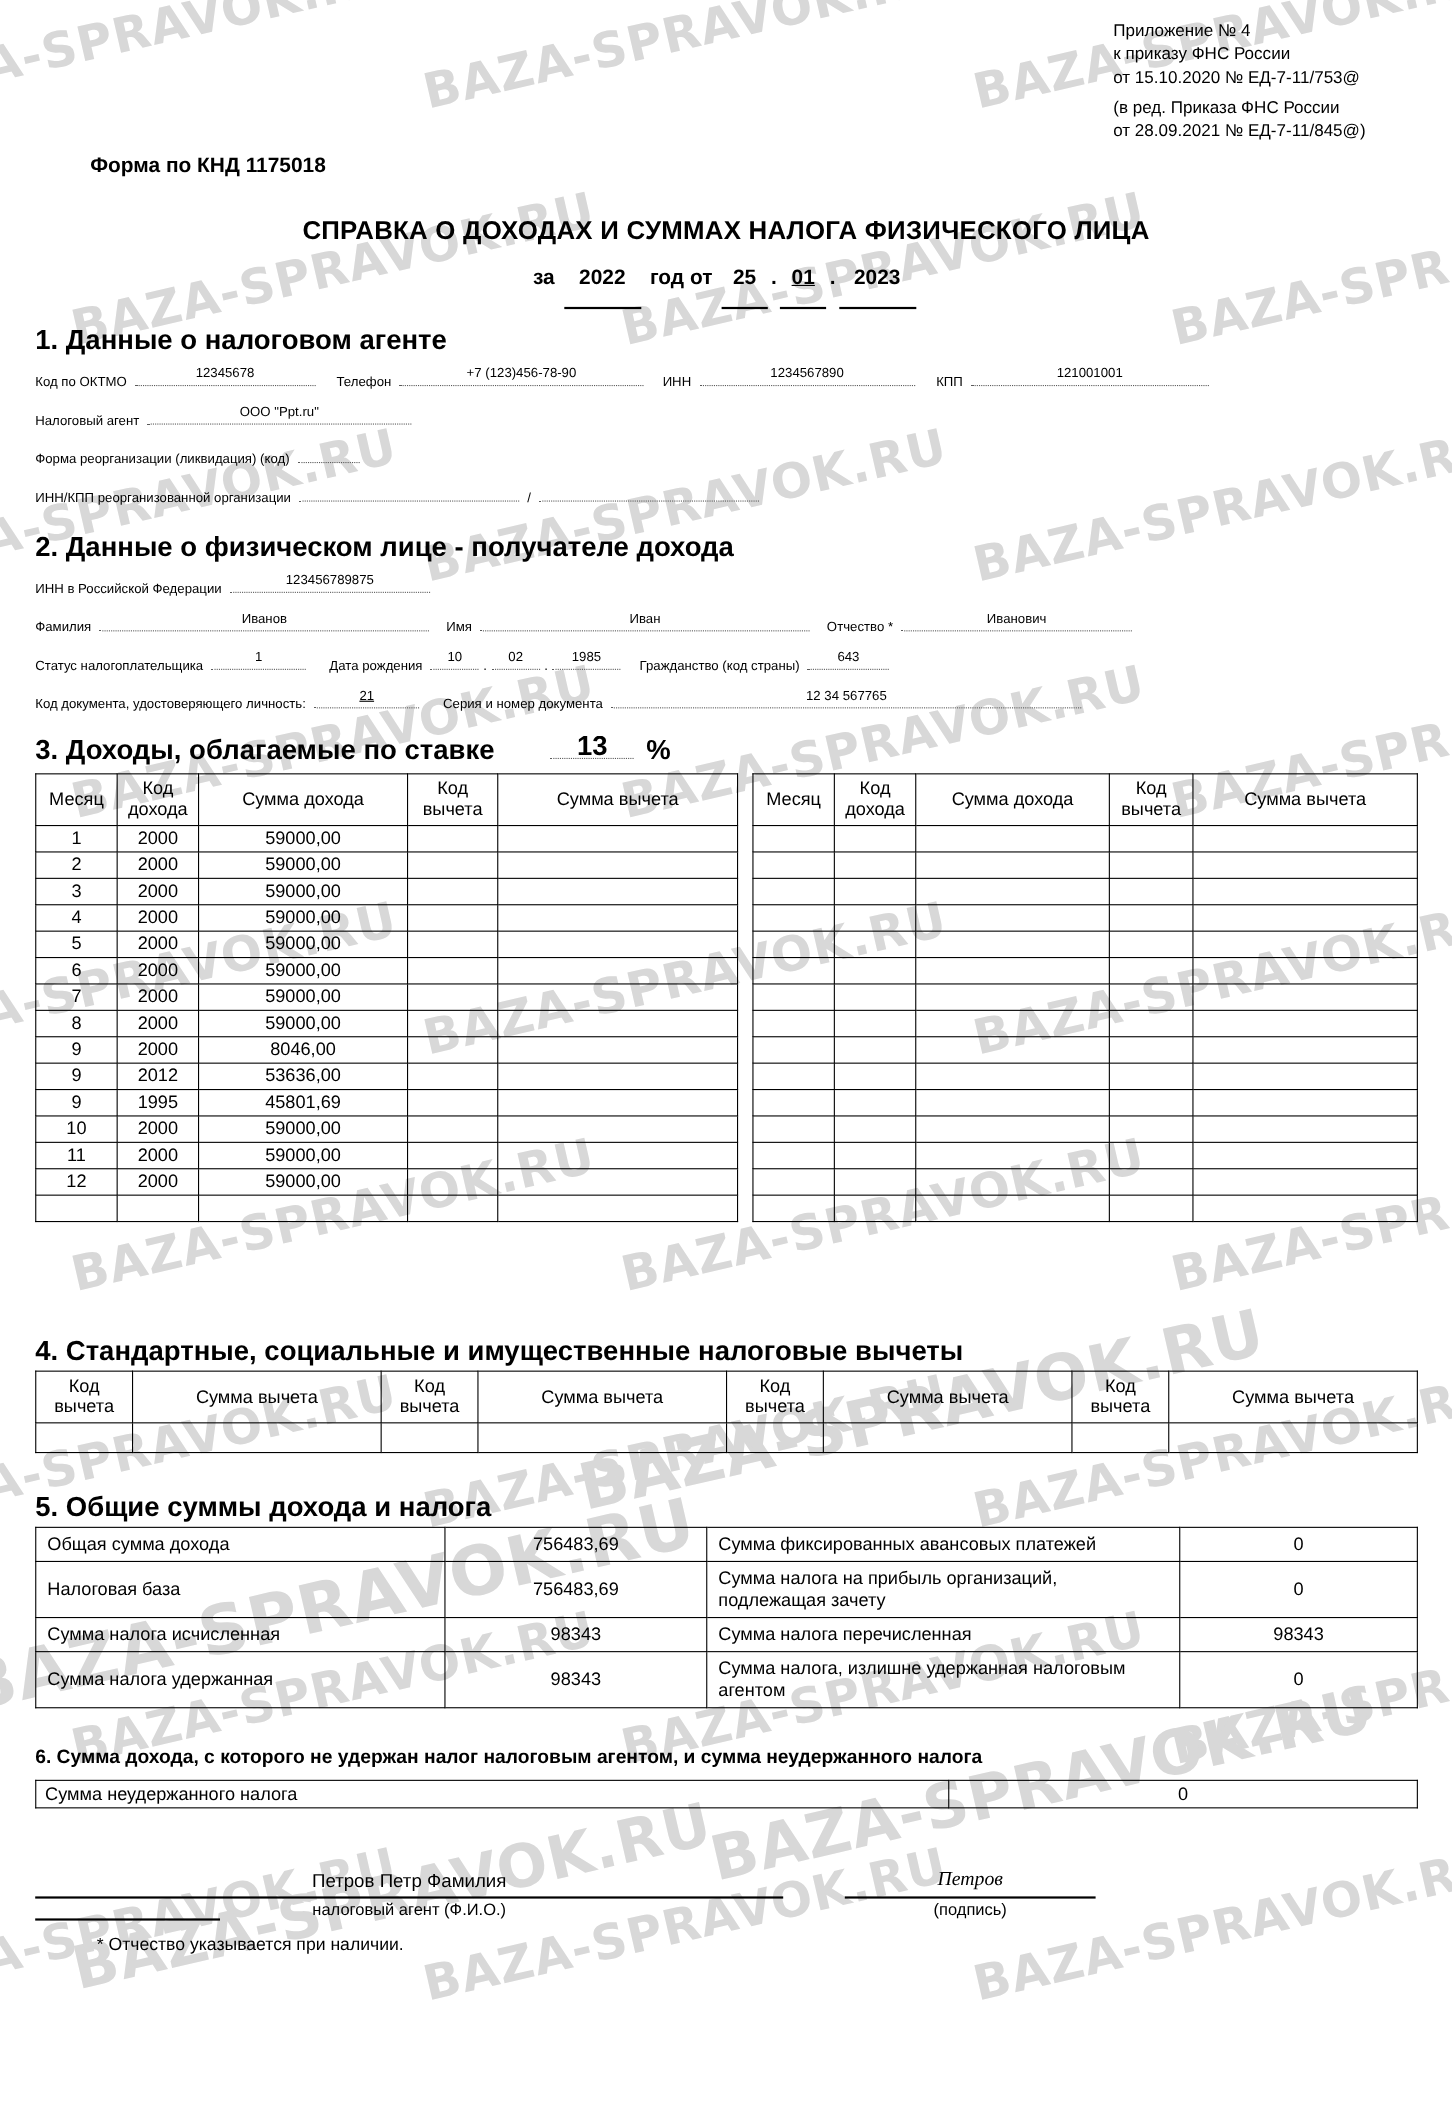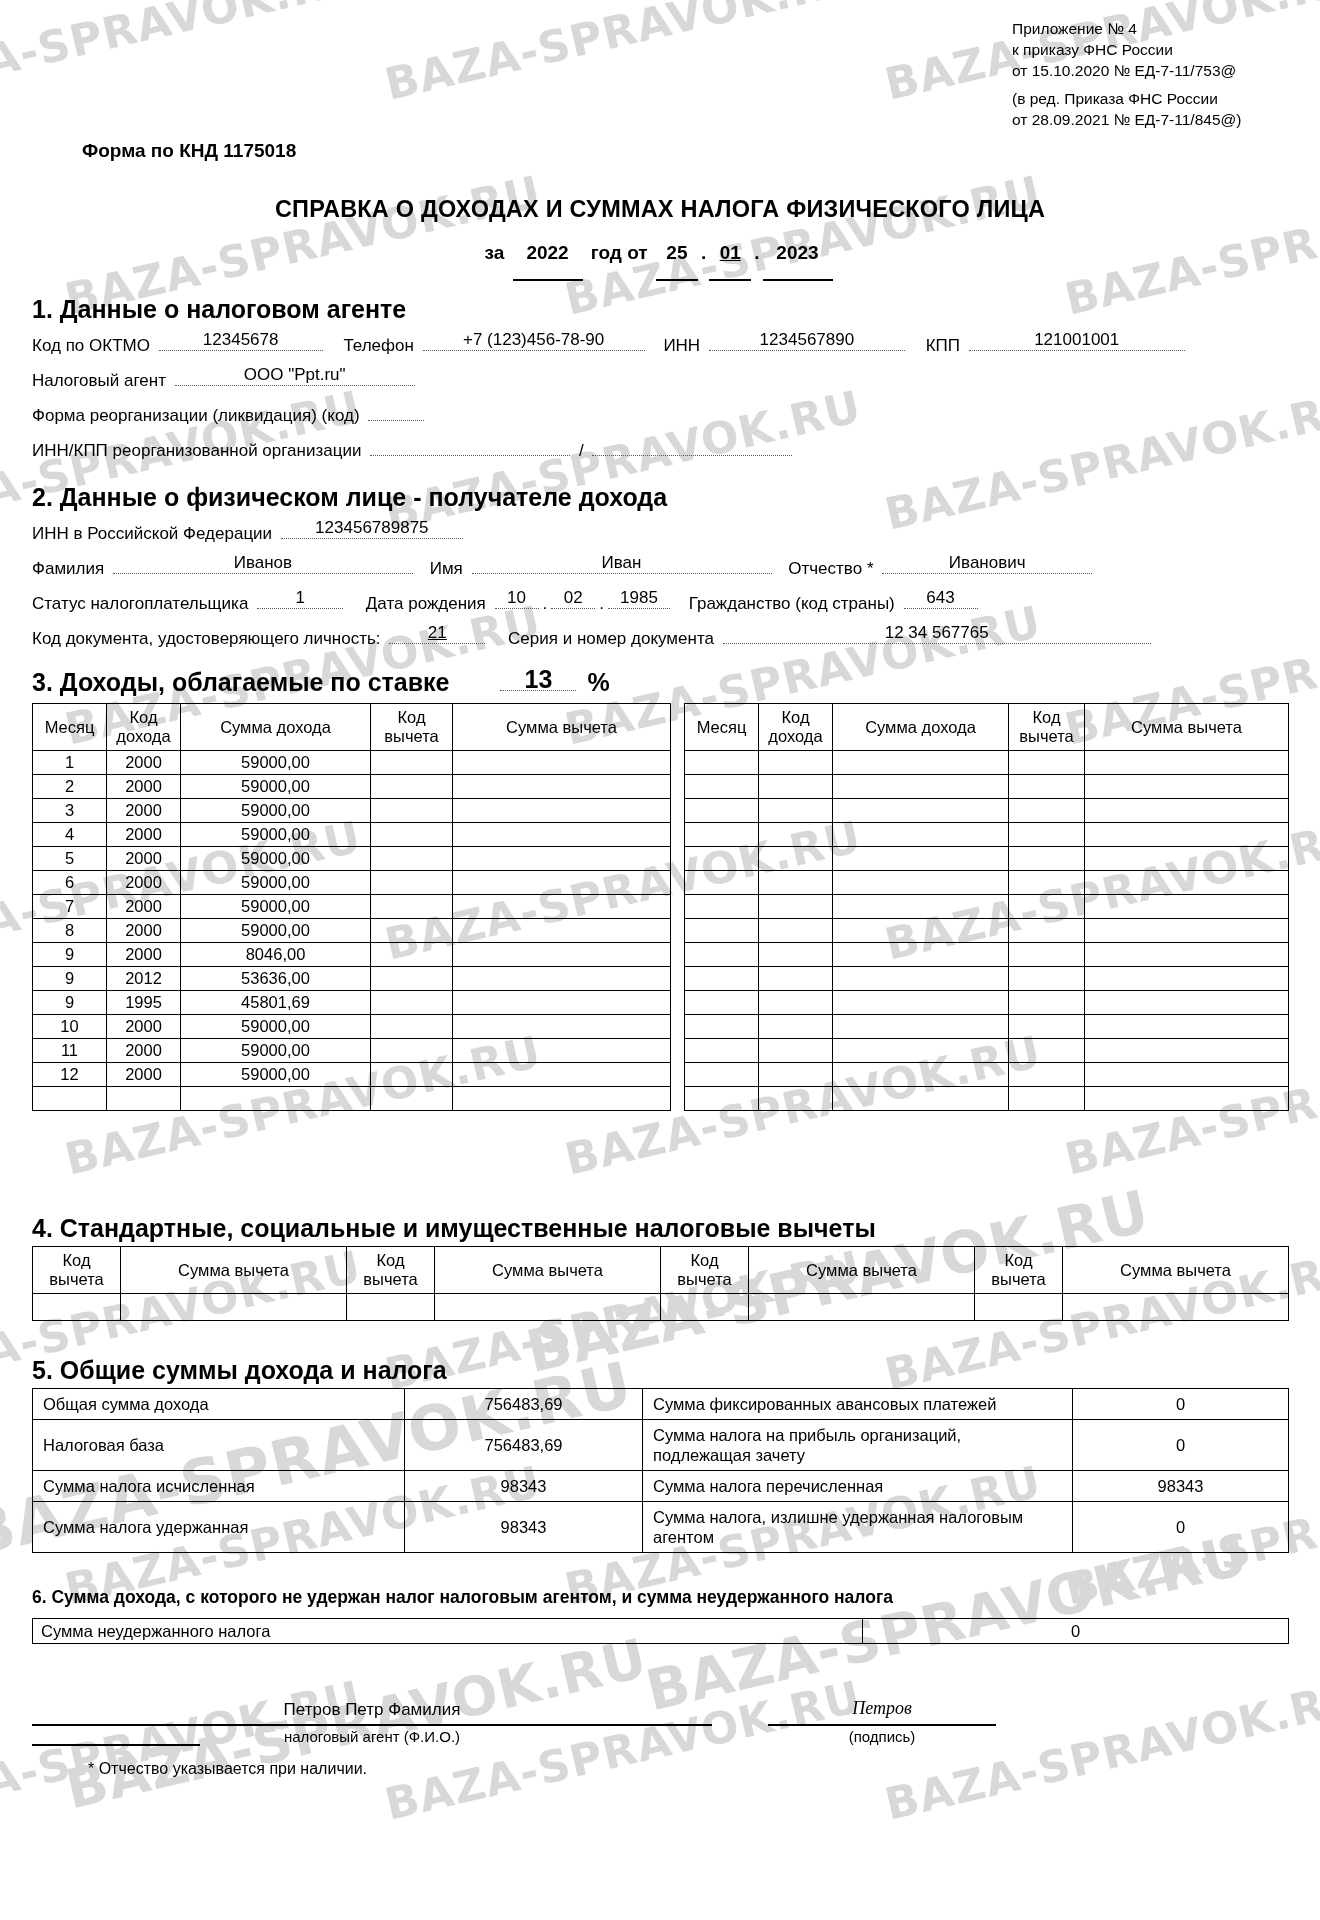--- a/index.html
+++ b/index.html
@@ -104,21 +104,21 @@
   .sect-title {
     position: absolute;
     font-size: 25px;
     font-weight: 700;
     left: 32px;
   }
 
   .fld-row {
     position: absolute;
     left: 32px;
-    font-size: 17px;
+    font-size: 12px;
     white-space: nowrap;
   }
   .lbl { display: inline-block; }
   .dots {
     display: inline-block;
     border-bottom: 1.5px dotted #5a5a5a;
     text-align: center;
     vertical-align: baseline;
     padding-bottom: 1px;
     margin: 0 4px;

